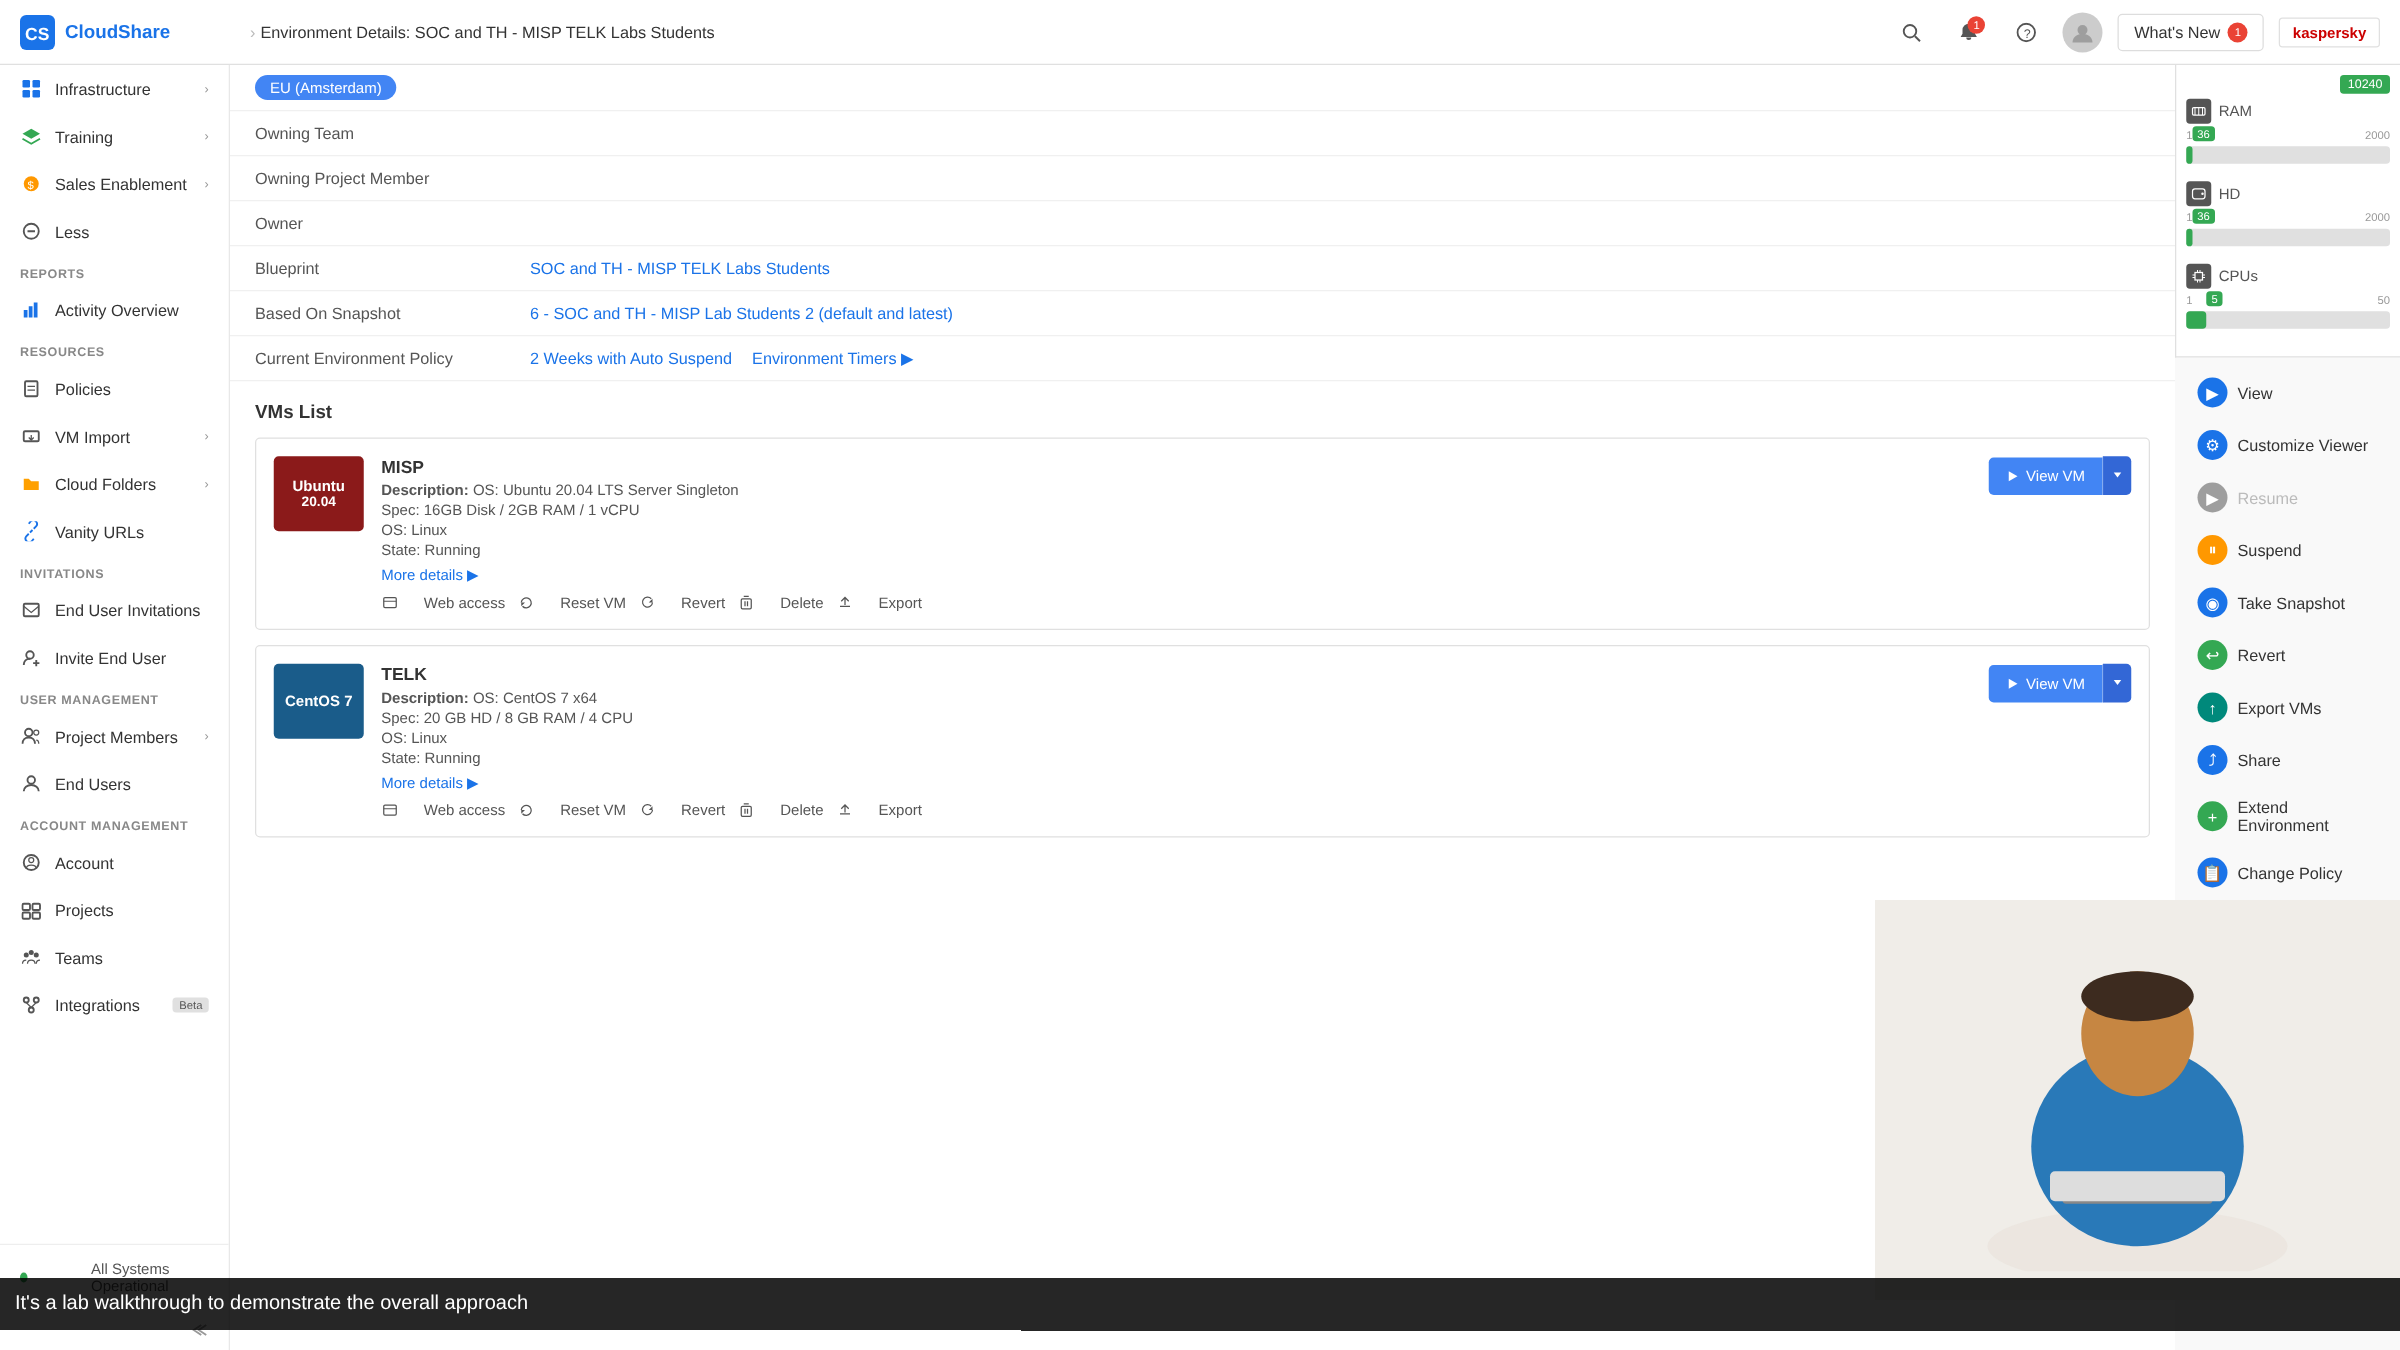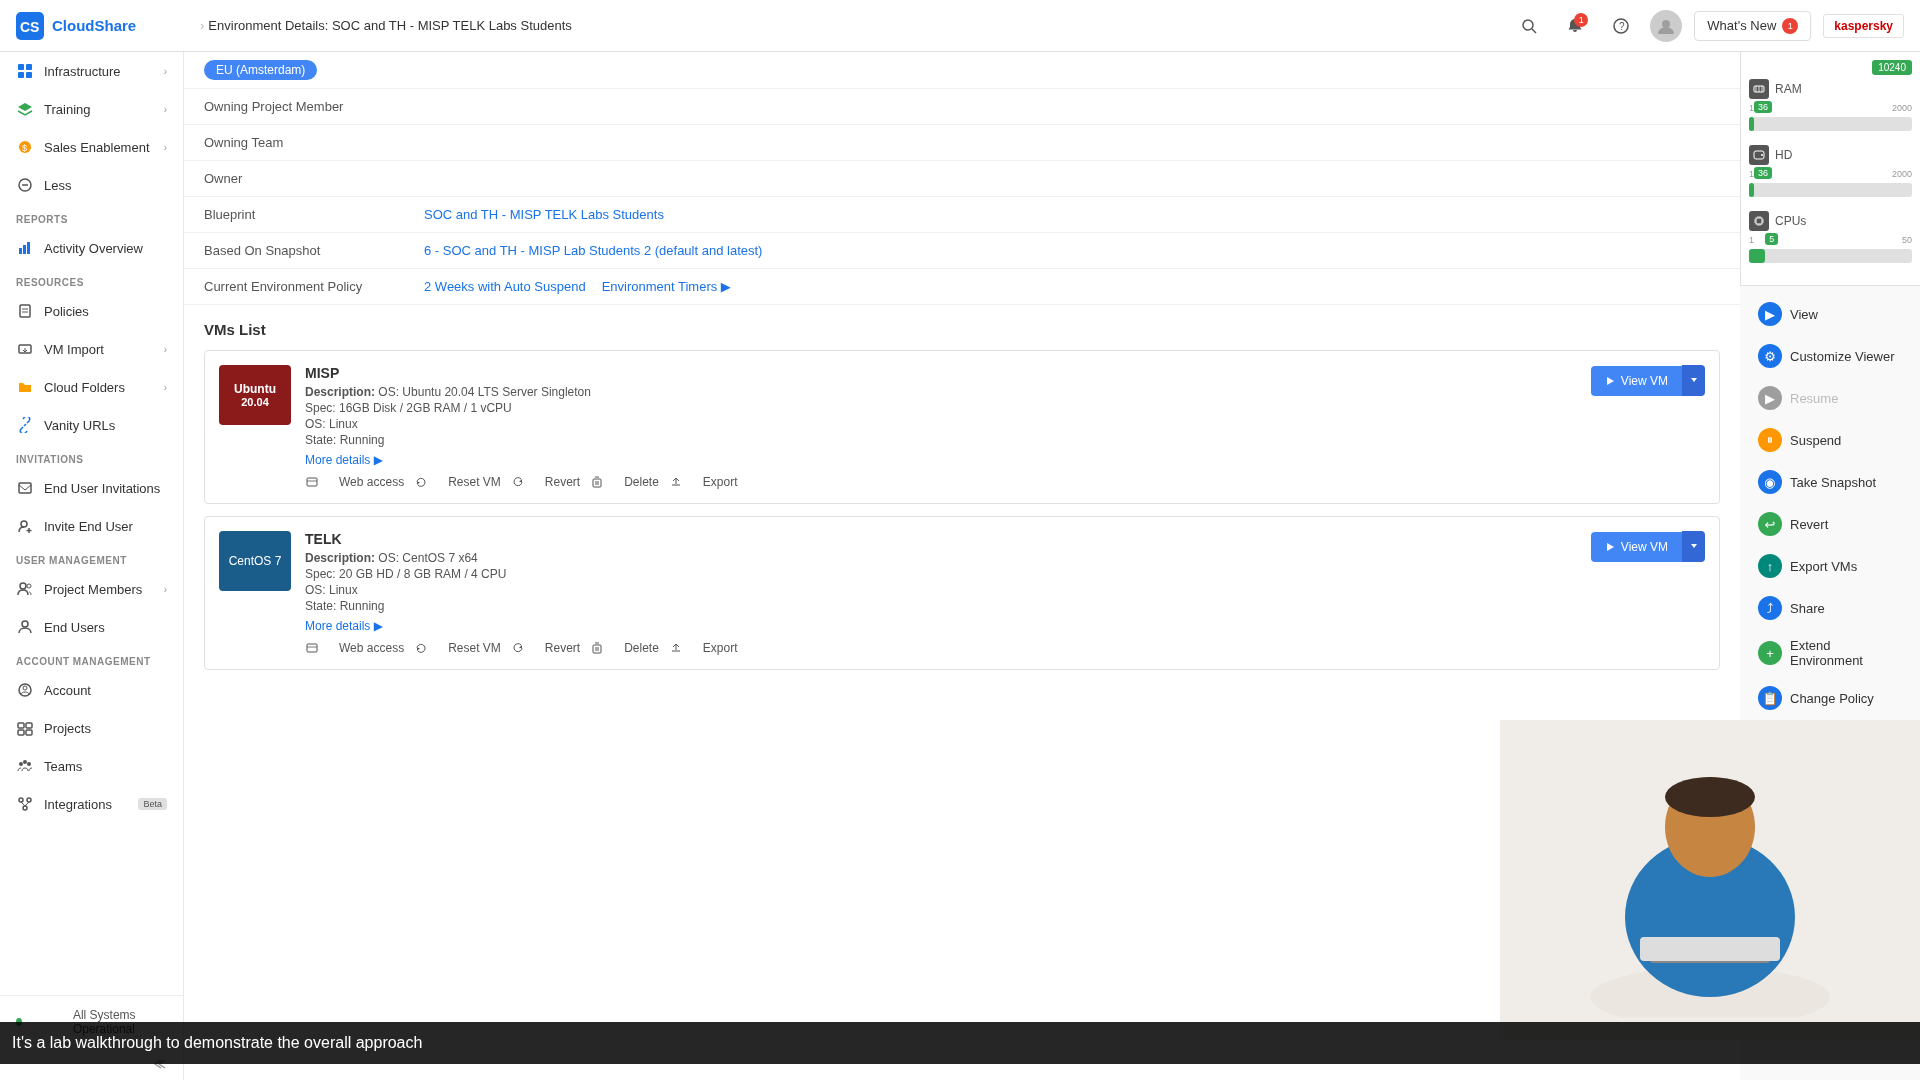--- a/index.html
+++ b/index.html
@@ -346,25 +346,25 @@
     <div class="content-area">
 
       <div class="main-content">
 
         <div style="display:flex;align-items:center;padding:8px 20px;background:#fff;border-bottom:1px solid #f0f0f0;">
           <div style="background:#4285f4;color:#fff;padding:3px 12px;border-radius:14px;font-size:12px;font-weight:500;">EU (Amsterdam)</div>
         </div>
 
         <div>
           <div class="env-detail-row">
+            <div class="env-detail-label">Owning Team</div>
+            <div class="env-detail-value"></div>
+          </div>
+          <div class="env-detail-row">
             <div class="env-detail-label">Owning Project Member</div>
-            <div class="env-detail-value"></div>
-          </div>
-          <div class="env-detail-row">
-            <div class="env-detail-label">Owning Team</div>
             <div class="env-detail-value"></div>
           </div>
           <div class="env-detail-row">
             <div class="env-detail-label">Owner</div>
             <div class="env-detail-value"></div>
           </div>
           <div class="env-detail-row">
             <div class="env-detail-label">Blueprint</div>
             <div class="env-detail-value link">SOC and TH - MISP TELK Labs Students</div>
           </div>
@@ -459,21 +459,21 @@
               <button class="view-vm-dropdown">
                 <svg width="10" height="10" viewBox="0 0 10 10">
                     <polygon points="2,3 8,3 5,7" fill="#fff"></polygon>
                   </svg>
               </button>
             </div>
           </div>
 
           <div class="vm-card">
             <div class="vm-thumbnail" style="background:#1a5c8a;flex-direction:column;">
-              <span style="font-size:12px;font-weight:400;color:#fff;text-align:center;">CentOS 7</span>
+              <span style="font-size:12px;font-weight:700;color:#fff;text-align:center;">CentOS 7</span>
             </div>
             <div class="vm-info">
               <div class="vm-name">TELK</div>
               <div class="vm-desc">
                 <span class="bold">Description:</span>
                 <span> OS: CentOS 7 x64</span>
               </div>
               <div class="vm-desc">Spec: 20 GB HD / 8 GB RAM / 4 CPU</div>
               <div class="vm-desc">OS: Linux</div>
               <div class="vm-state">State: Running</div>

